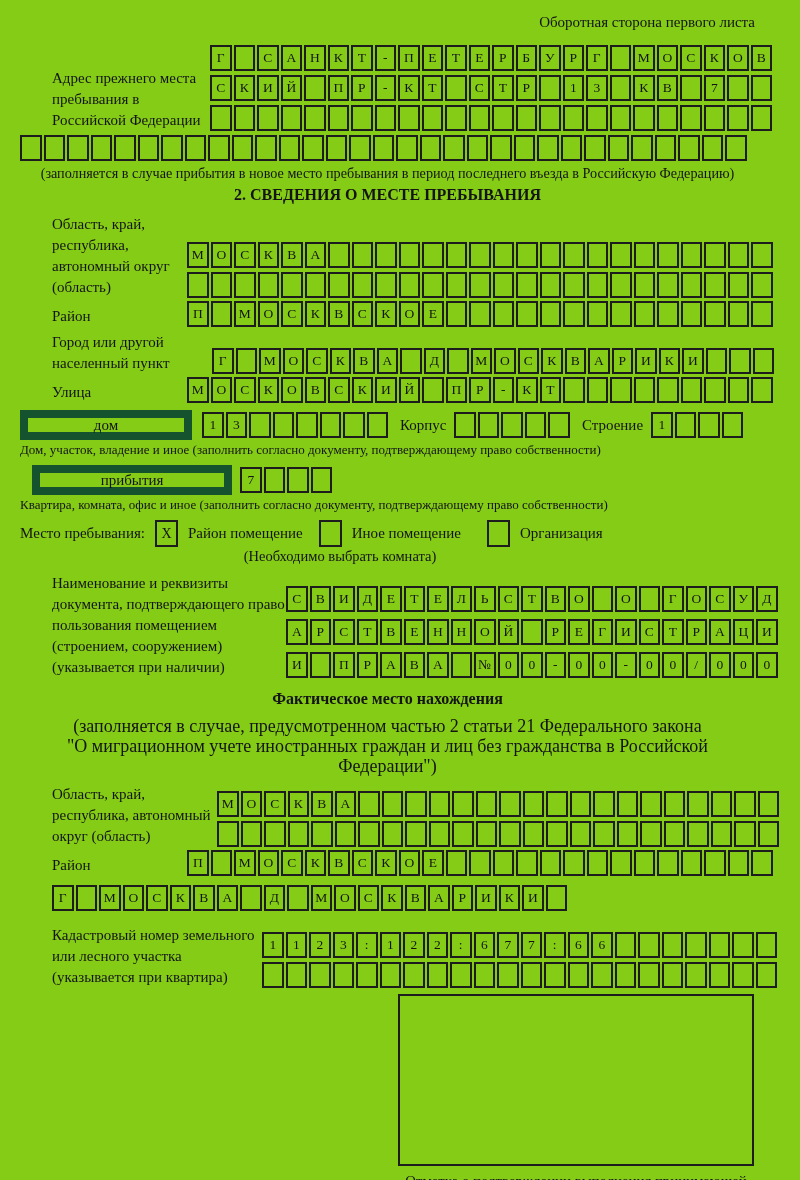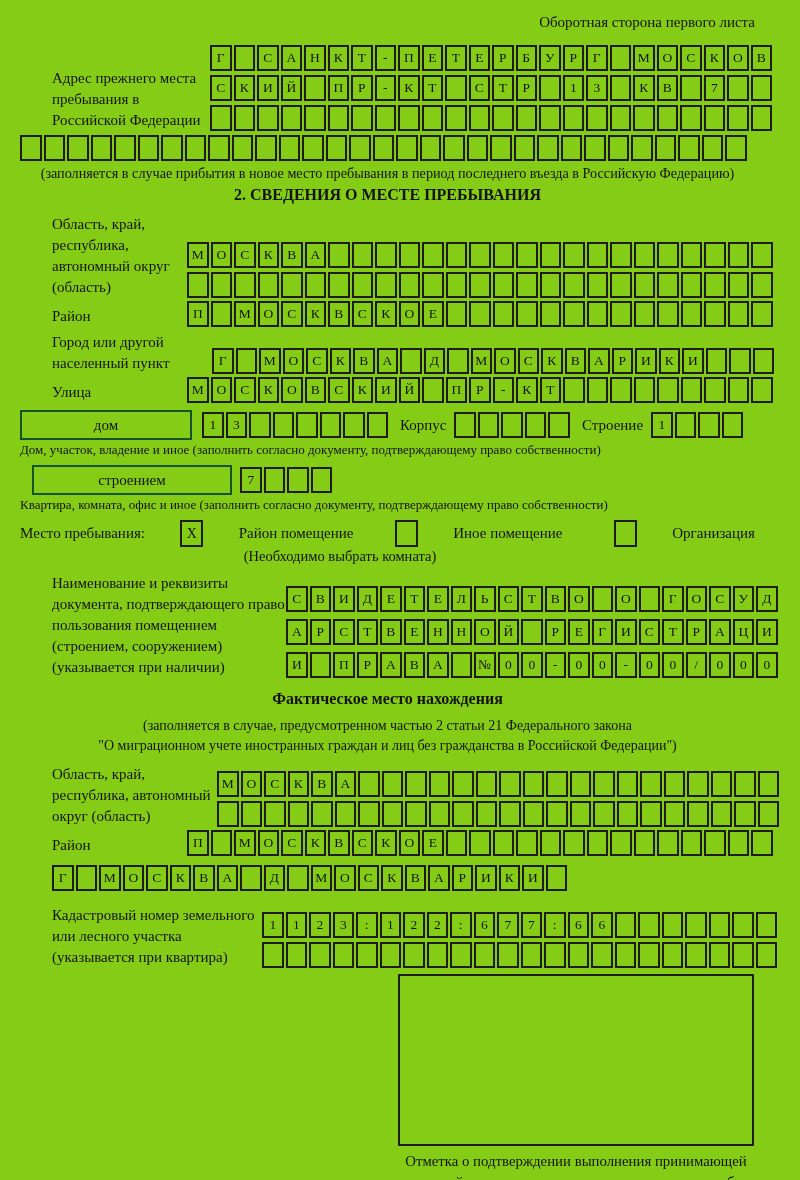--- a/index.html
+++ b/index.html
@@ -20,33 +20,33 @@
   .pt6 { padding-top:6px; } .pt18 { padding-top:18px; }
   .cellrow { display:flex; }
   .cell {
     flex:none; display:inline-flex; align-items:center; justify-content:center;
     width:21.5px; height:26px; border:2px solid #1d1d1d; margin-right:2px;
     font-size:13.5px; line-height:1;
   }
   .fullrow { margin:4px 0 2px; }
   .centernote { text-align:center; font-size:14.2px; margin:4px 0 4px; }
   .h-title { text-align:center; font-weight:bold; font-size:16px; margin:4px 0 8px; }
-  .subnote { text-align:center; font-size:14px; line-height:20px; }
+  .subnote { text-align:center; font-size:18px; line-height:20px; }
 
   .inline-row { display:flex; align-items:center; margin:7px 0 2px; }
   .wordbox {
-    flex:none; border:2px solid #14532d; height:30px;
+    flex:none; border:8px solid #14532d; height:30px;
     display:flex; align-items:center; justify-content:center; font-size:15px;
   }
   .domw { width:172px; margin-right:10px; }
   .kvw { width:200px; margin-right:8px; }
   .mid-label { margin:0 8px 0 10px; }
   .smallnote { font-size:13px; margin:1px 0 5px; }
 
-  .stay { display:flex; align-items:center; margin:7px 0 1px;justify-content:space-between; }
+  .stay { display:flex; align-items:center; margin:7px 0 1px; }
   .checkbox {
     flex:none; width:23px; height:27px; border:2px solid #1d1d1d;
     display:flex; align-items:center; justify-content:center;
     font-size:14px; margin:0 10px;
   }
   .cb2 { margin-left:16px; } .cb3 { margin-left:26px; }
   .staynote { width:340px; margin-left:150px; text-align:center; font-size:14.5px; margin-bottom:6px; }
 
   .docblock { margin-top:4px; margin-bottom:4px; }
   .docblock .cellcol { gap:7px; }
@@ -359,21 +359,21 @@
     <div class="cellrow">
         <span class="cell">1</span>
         <span class="cell"></span>
         <span class="cell"></span>
         <span class="cell"></span>
       </div>
   </div>
   <div class="smallnote">Дом, участок, владение и иное (заполнить согласно документу, подтверждающему право собственности)</div>
 
   <div class="inline-row" style="margin-left:12px">
-    <div class="wordbox kvw">строением</div>
+    <div class="wordbox kvw">прибытия</div>
     <div class="cellrow">
         <span class="cell">7</span>
         <span class="cell"></span>
         <span class="cell"></span>
         <span class="cell"></span>
       </div>
   </div>
   <div class="smallnote">Квартира, комната, офис и иное (заполнить согласно документу, подтверждающему право собственности)</div>
 
   <div class="stay">

